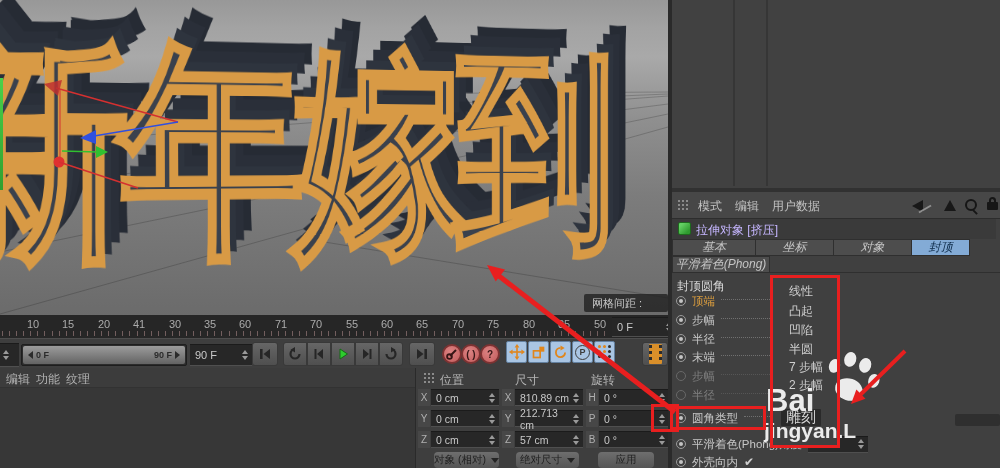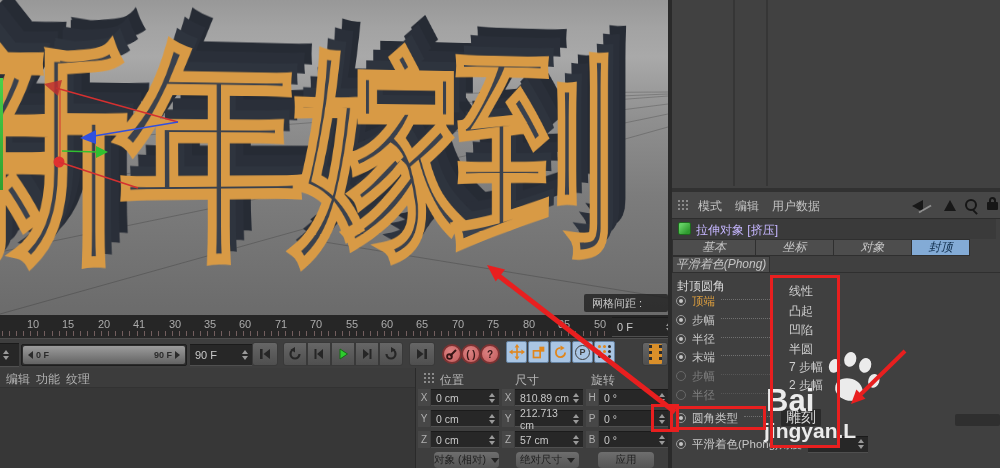--- a/index.html
+++ b/index.html
@@ -485,20 +485,25 @@
       <i class="radio"></i>
       <span class="lbl">平滑着色(Phong)角度</span>
       <span class="field" style="width:52px;height:15px;flex:none">
         <span>60 °</span>
         <span class="spn">
             <i class="u"></i>
             <i class="d"></i>
           </span>
         </span>
       </div>
+    <div class="arow" style="top:455px;width:140px">
+      <i class="radio"></i>
+      <span class="lbl">外壳向内</span>
+      <span class="check">✔</span>
+      </div>
 
     <div id="dropdown">
       <span class="ditem" style="top:6px">线性</span>
       <span class="ditem" style="top:26px">凸起</span>
       <span class="ditem" style="top:45px">凹陷</span>
       <span class="ditem" style="top:64px">半圆</span>
       <span class="ditem" style="top:82px">7 步幅</span>
       <span class="ditem" style="top:100px">2 步幅</span>
       <span id="dsel">雕刻</span>
     </div>

